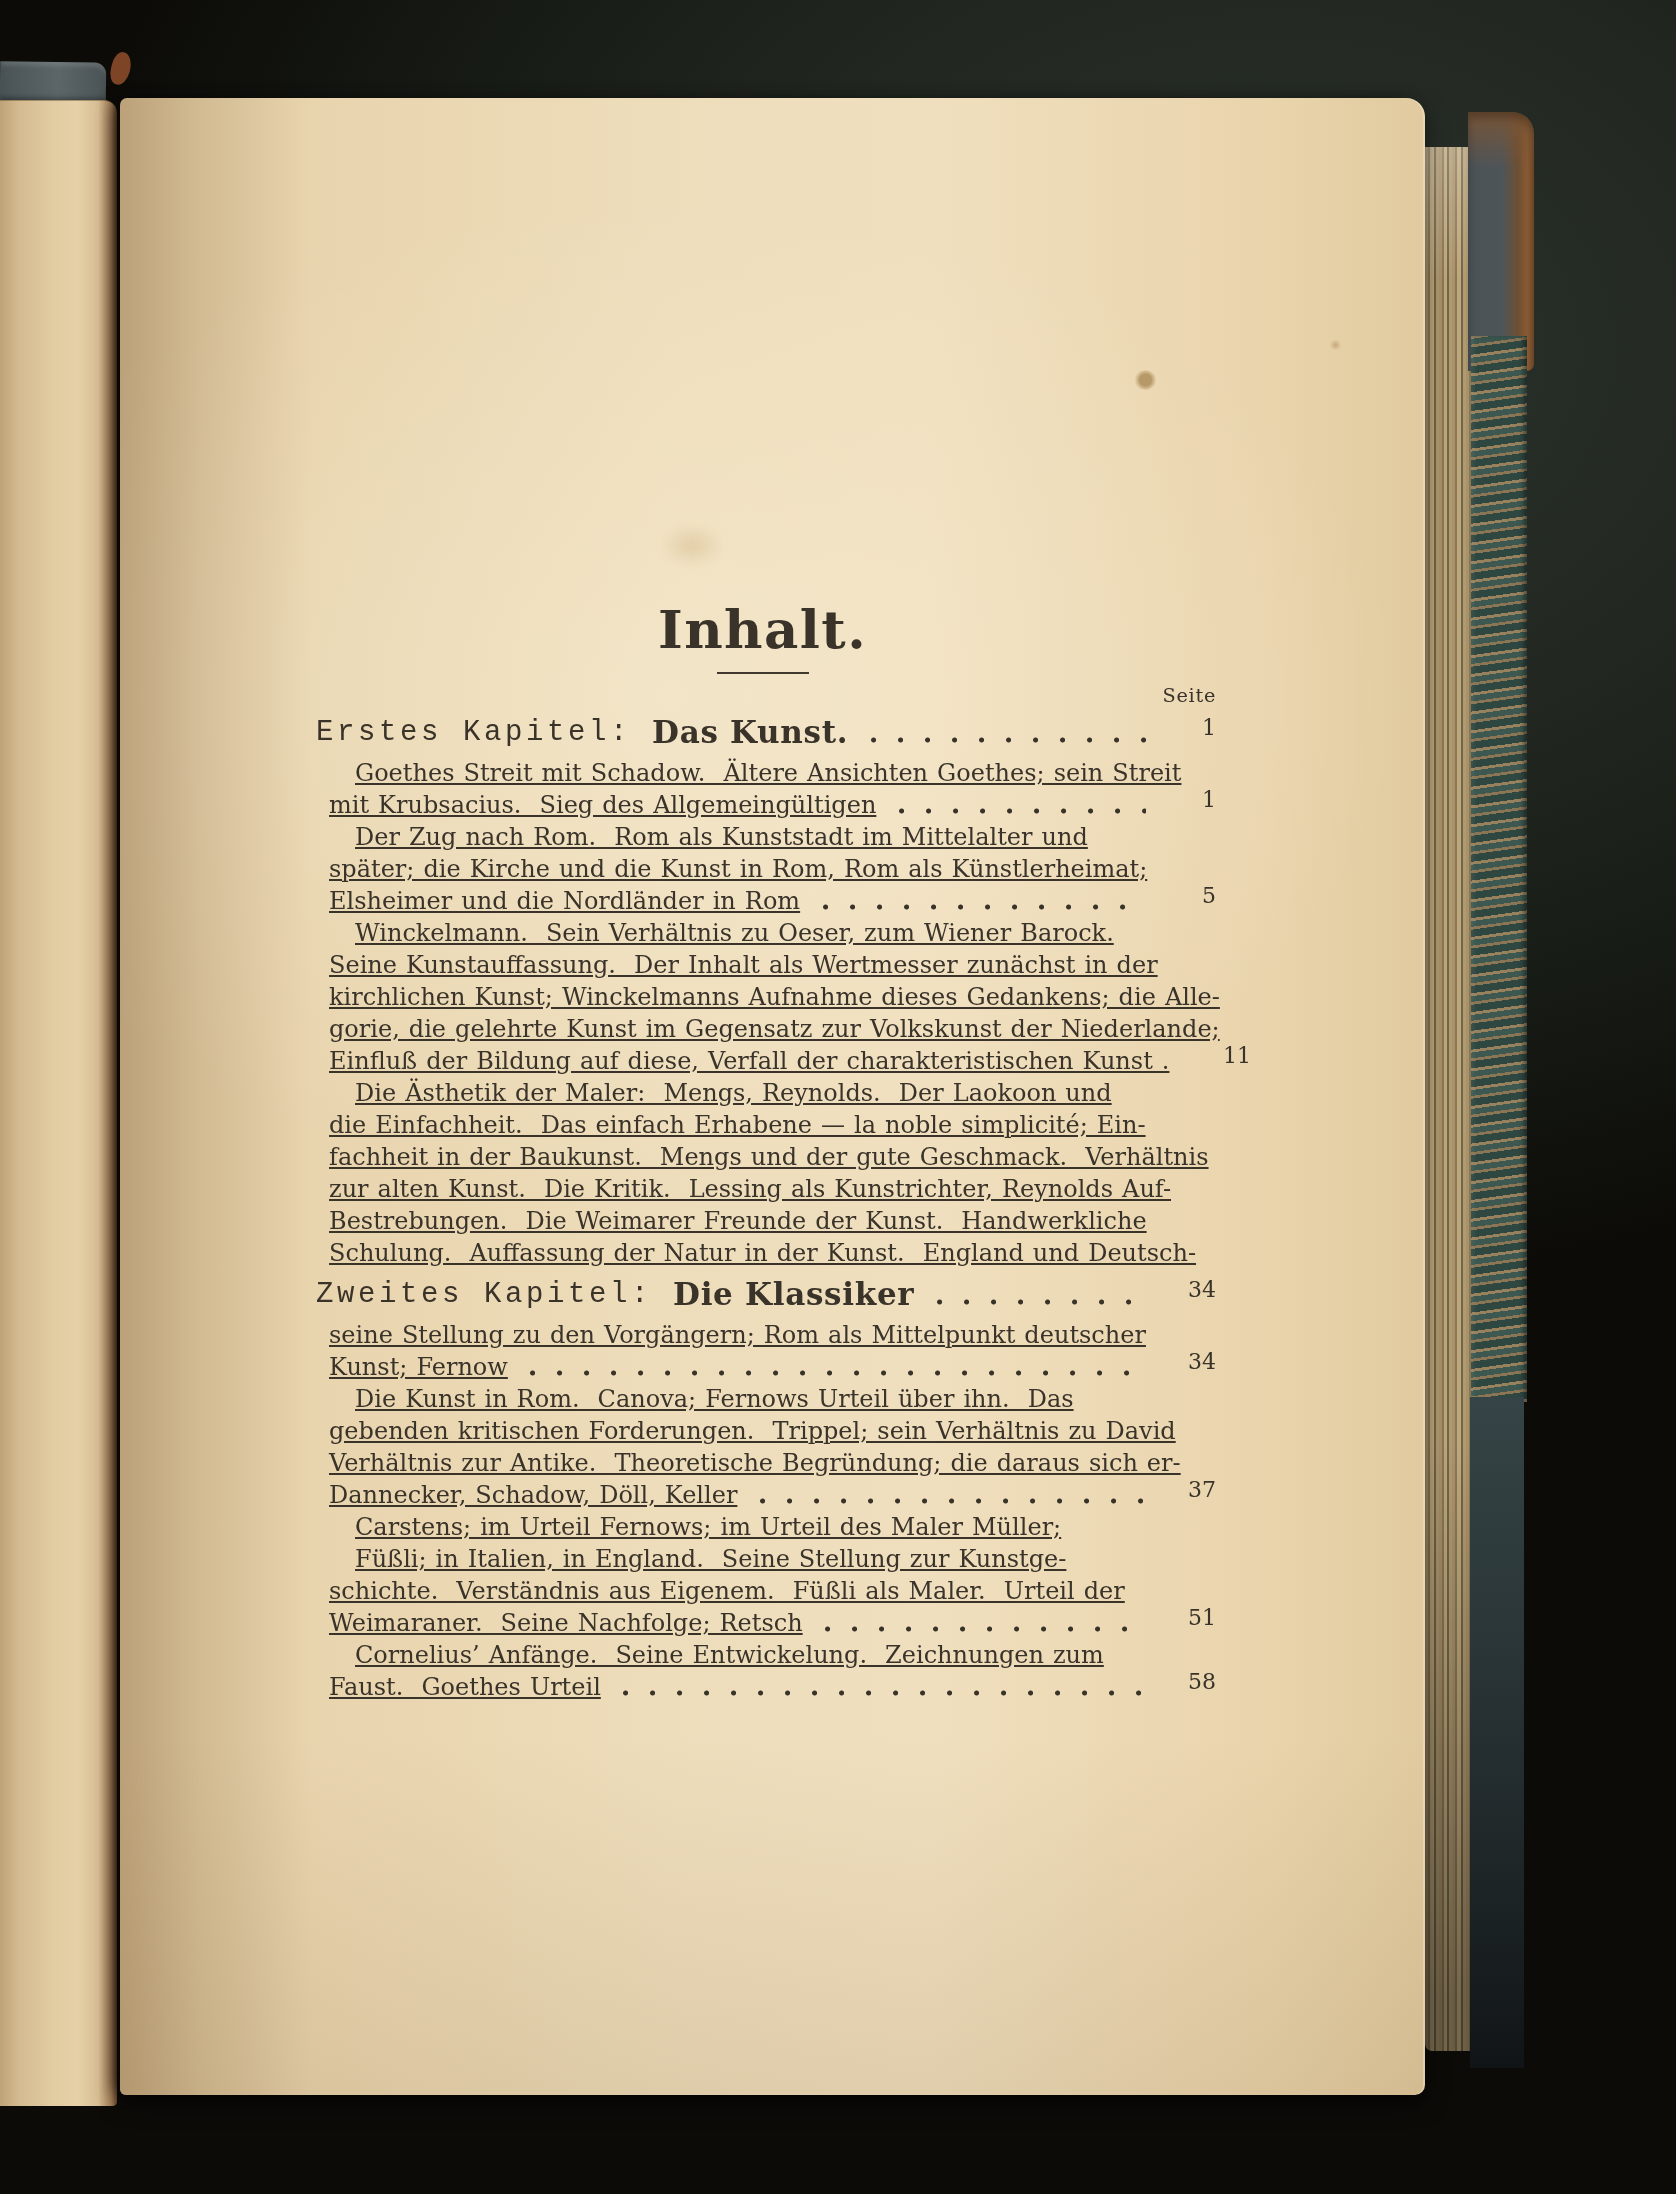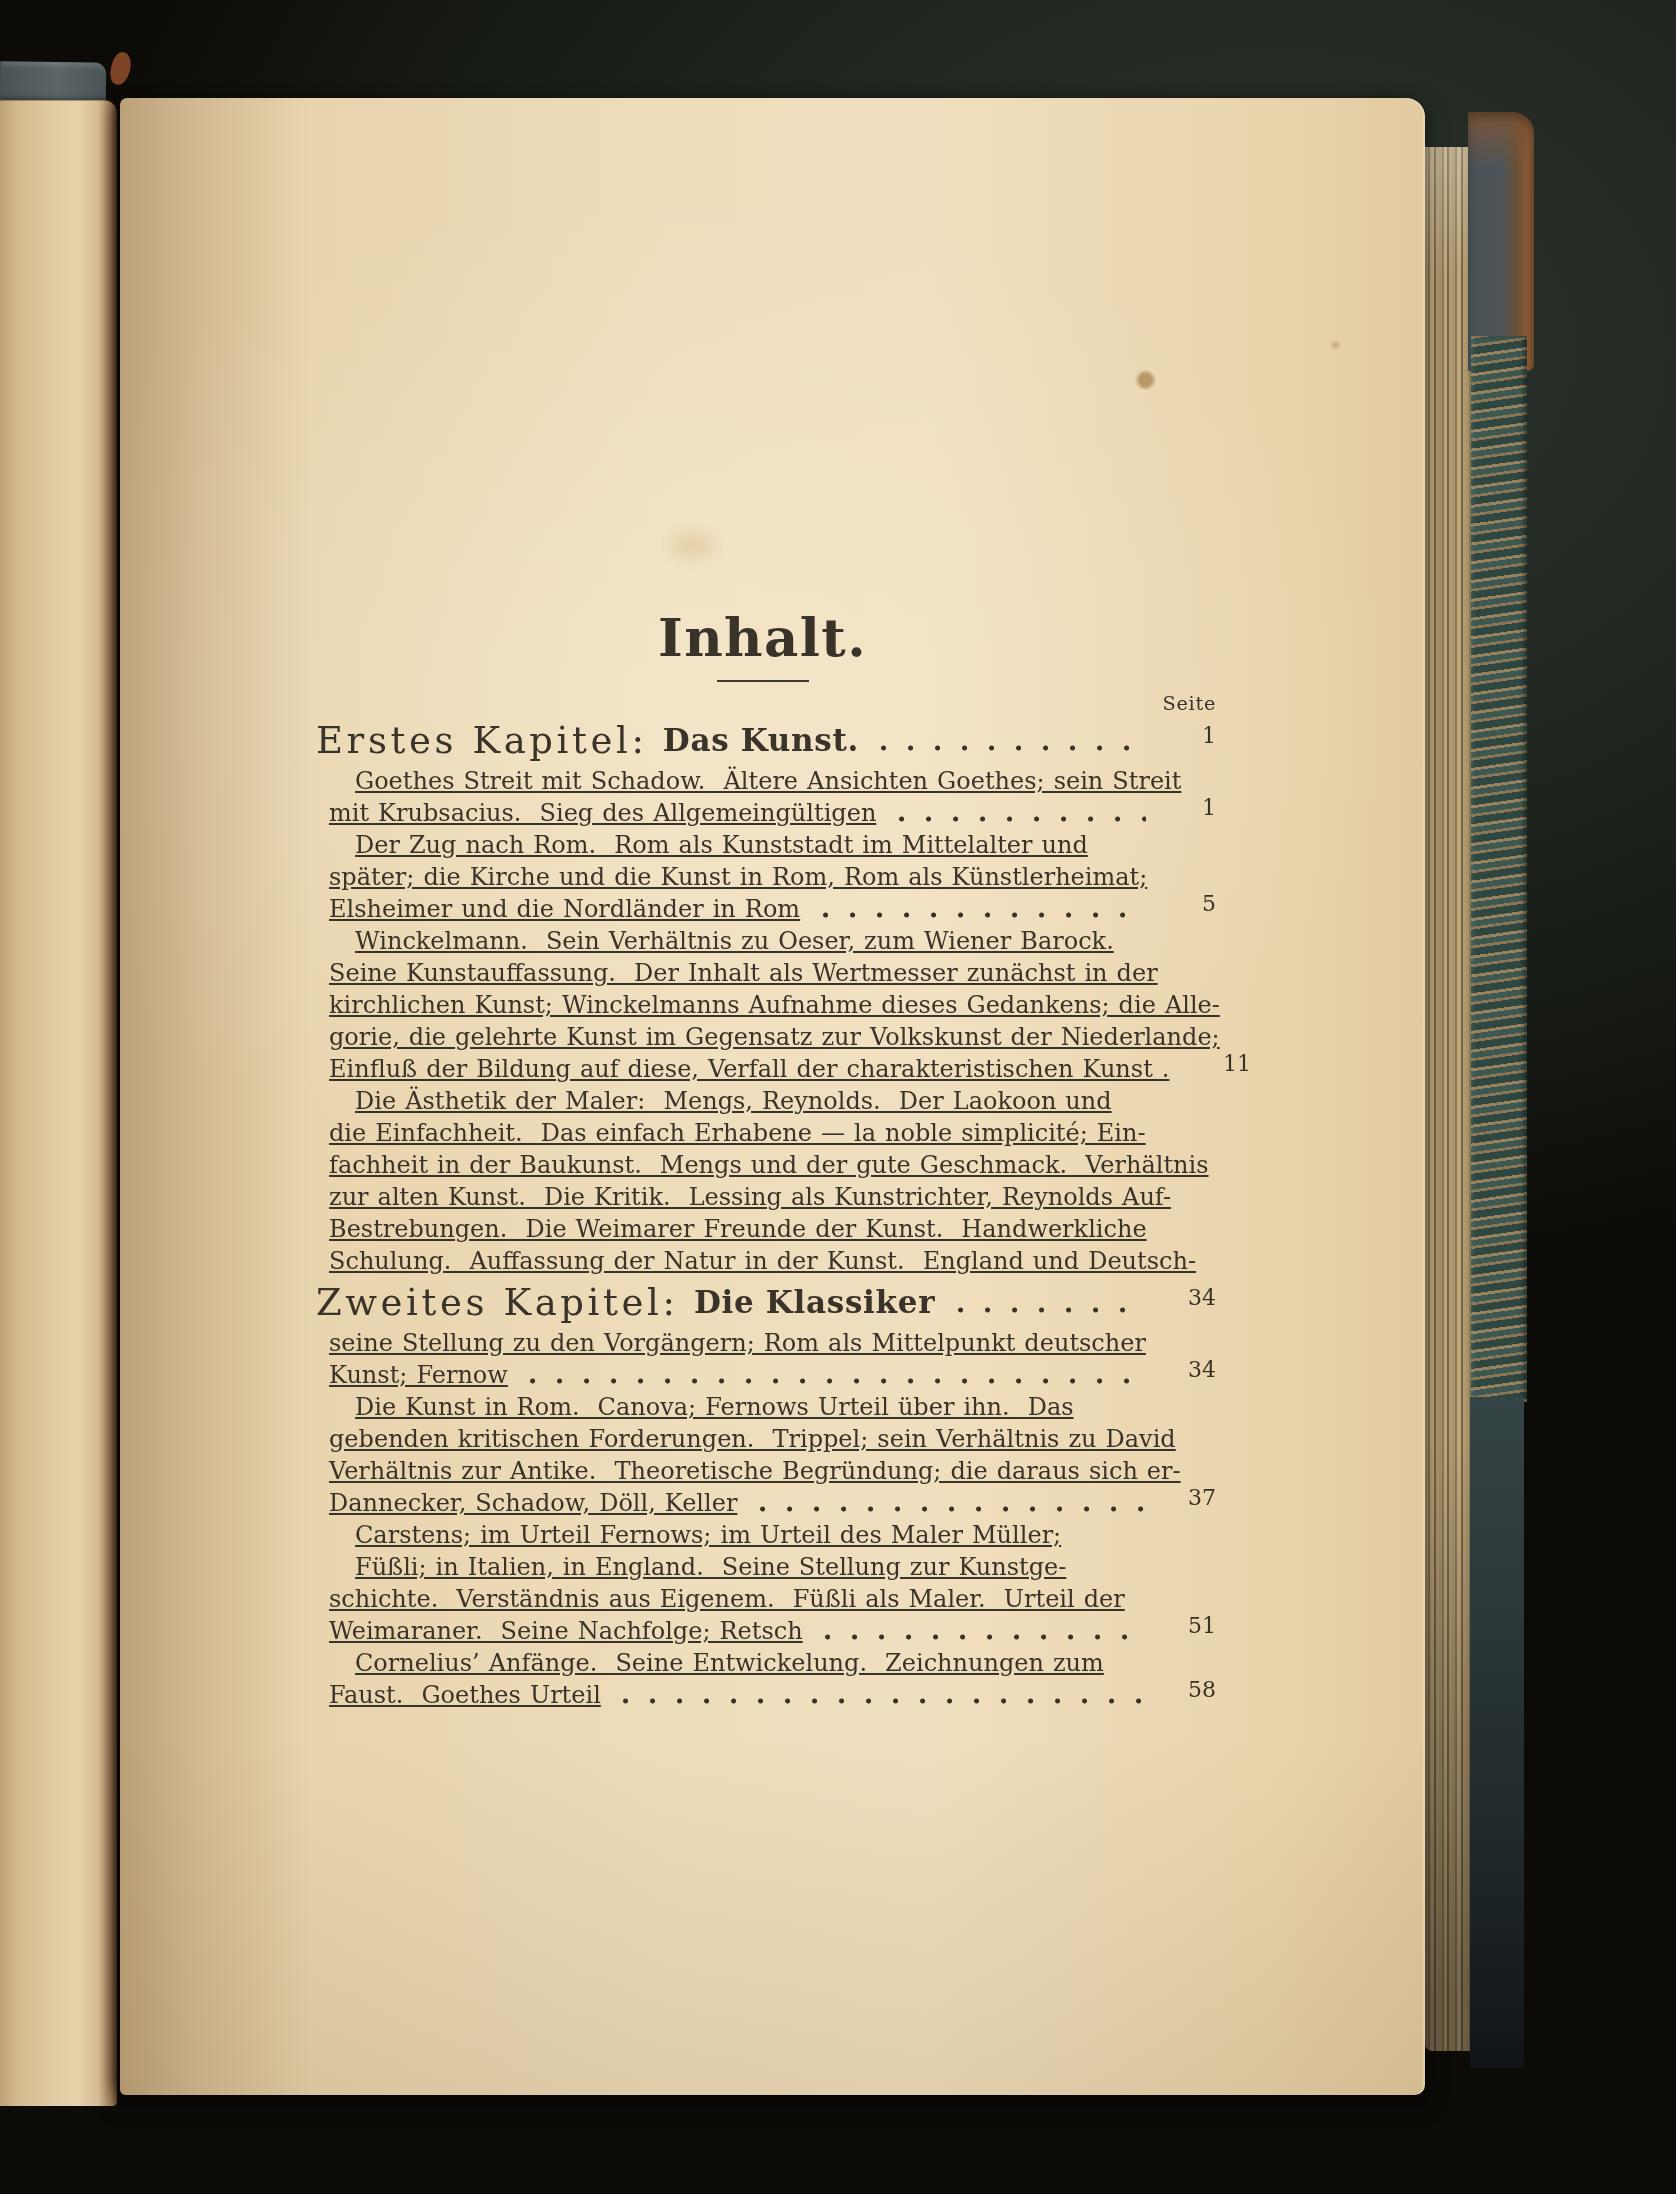--- a/index.html
+++ b/index.html
@@ -85,38 +85,38 @@
   .stain{position:absolute;border-radius:50%;pointer-events:none;}
   .stain-a{left:1014px;top:272px;width:23px;height:20px;
     background:radial-gradient(circle,#ae8e5c 0 38%,rgba(174,142,92,0) 72%);filter:blur(0.7px);opacity:.85;}
   .stain-b{left:540px;top:426px;width:64px;height:43px;
     background:radial-gradient(ellipse,rgba(200,165,110,0.35),rgba(200,165,110,0) 70%);filter:blur(3.6px);}
   .stain-c{left:1209px;top:242px;width:13px;height:10px;
     background:radial-gradient(circle,rgba(150,110,60,0.4),rgba(150,110,60,0) 70%);filter:blur(0.7px);}
   
   .toc{position:absolute;left:209px;top:497px;width:887px;}
   .title{
-    margin:16px;text-align:center;transform:translateX(-10px);
+    margin:8px;text-align:center;transform:translateX(-10px);
     font-size:53px;line-height:53px;font-weight:bold;letter-spacing:1.4px;
   }
   .title-rule{
     width:92px;height:2.1px;background:#41392e;margin:15.7px auto 0;transform:translateX(-10px);
   }
   .seite{
     margin-top:10px;text-align:right;font-size:19.3px;line-height:23px;letter-spacing:0.7px;
   }
   #entries{margin-top:5.7px;}
   .entry{margin:0;}
   .entry.chapter{margin:7.2px 0 5.7px;}
   .line{display:flex;height:32px;line-height:32px;font-size:24px;}
   .entry.chapter .line{height:37px;line-height:37px;}
   .line .txt{white-space:pre;word-spacing:1.4px;text-decoration:underline;}
   .line.first{padding-left:26px;}
   .entry.chapter .line{margin-left:-13px;}
-  .ch-prefix{font-size:37px;letter-spacing:3.6px;white-space:pre;}
+  .ch-prefix{font-size:29px;letter-spacing:3.6px;white-space:pre;font-family:Liberation Mono, monospace;}
   .ch-title{font-size:31px;font-weight:bold;white-space:pre;letter-spacing:0.7px;}
   .leader{
     flex:1 1 17px;min-width:0;margin:0 7.2px 0 11.4px;
     background-image:radial-gradient(circle at 13.6px 22px, var(--ink) 2.1px, rgba(0,0,0,0) 2.9px);
     background-size:27px 32px;background-repeat:repeat-x;
   }
   .entry.chapter .leader{background-image:radial-gradient(circle at 13.6px 26px, var(--ink) 2.1px, rgba(0,0,0,0) 2.9px);background-size:27px 37px;}
   .pagenum{
     width:63px;flex:0 0 63px;text-align:right;font-size:22px;position:relative;top:-5px;
     font-family:"DejaVu Serif","Liberation Serif",serif;

